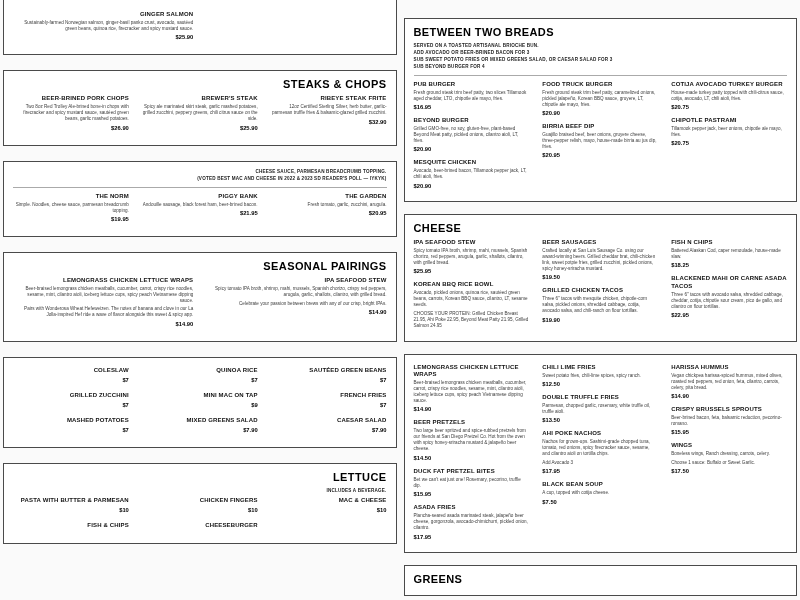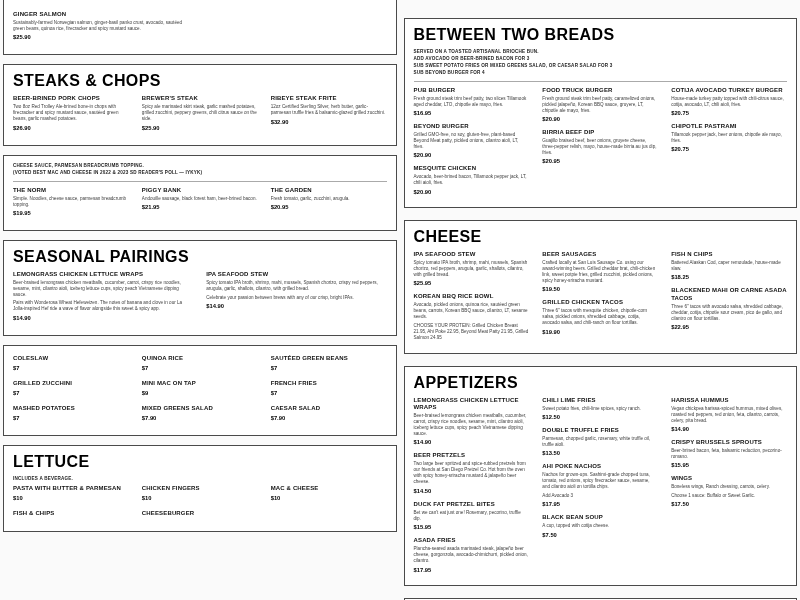--- a/index.html
+++ b/index.html
@@ -4,24 +4,24 @@
 <style>
   * { margin:0; padding:0; box-sizing:border-box; }
   html, body { width:800px; height:600px; overflow:hidden; }
   body { background:#fafafa; font-family:"Liberation Sans", sans-serif; color:#111; }
 
   .page { display:flex; gap:7px; padding:0 3px; align-items:flex-start; }
   .menu-col { flex:1; min-width:0; }
   .menu-col.right { padding-top:18px; }
 
   .box { border:1px solid #4a4a4a; background:#ffffff; padding:7px 9px 5px; margin-bottom:12px; }
-  .menu-col.left .box { margin-bottom:9px; }
+  .menu-col.left .box { margin-bottom:15px;text-align:right; }
   .box.partial-top { border-top:0; padding-top:9px; }
 
-  .sec-title { font-size:16px; font-weight:bold; letter-spacing:.4px; margin:0 0 5px; color:#000; }
+  .sec-title { font-size:11px; font-weight:bold; letter-spacing:.4px; margin:0 0 5px; color:#000; }
   .sec-sub { font-size:4.6px; font-weight:bold; letter-spacing:.2px; line-height:1.5; color:#222; }
   .divider { border-top:1px solid #aaa; margin:4px 0 5px; }
 
   .cols { display:flex; gap:13px; margin-top:2px; }
   .coli { flex:1; min-width:0; }
 
   .item { margin-bottom:7px; }
   .menu-col.left .item { margin-bottom:9px; }
   .item-name { font-size:6px; font-weight:bold; letter-spacing:.15px; line-height:1.25; margin-bottom:1.5px; }
   .item-desc { font-size:4.6px; color:#3d3d3d; line-height:1.3; }
@@ -284,21 +284,20 @@
             </div>
             <div class="item">
               <div class="item-name">BLACKENED MAHI OR CARNE ASADA TACOS</div>
               <div class="item-desc">Three 6" tacos with avocado salsa, shredded cabbage, cheddar, cotija, chipotle sour cream, pico de gallo, and cilantro on flour tortillas.</div>
               <div class="item-price">$22.95</div>
             </div>
           </div>
         </div>
       </section>
       <section class="box">
-        <h2 class="sec-title">APPETIZERS</h2>
         <div class="cols">
           <div class="coli">
             <div class="item">
               <div class="item-name">LEMONGRASS CHICKEN LETTUCE WRAPS</div>
               <div class="item-desc">Beer-braised lemongrass chicken meatballs, cucumber, carrot, crispy rice noodles, sesame, mint, cilantro aioli, iceberg lettuce cups, spicy peach Vietnamese dipping sauce.</div>
               <div class="item-price">$14.90</div>
             </div>
             <div class="item">
               <div class="item-name">BEER PRETZELS</div>
               <div class="item-desc">Two large beer spritzed and spice-rubbed pretzels from our friends at San Diego Pretzel Co. Hot from the oven with spicy honey-sriracha mustard &amp; jalapeño beer cheese.</div>

